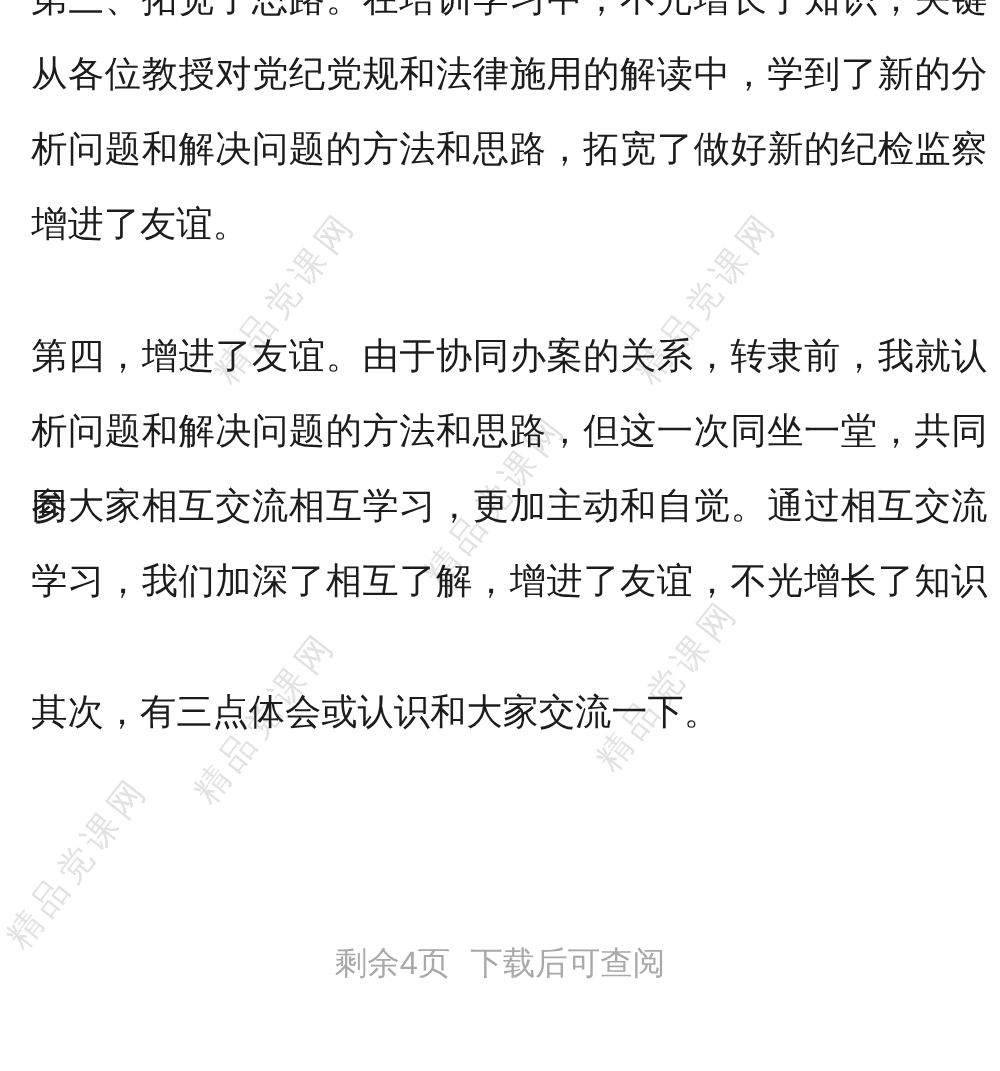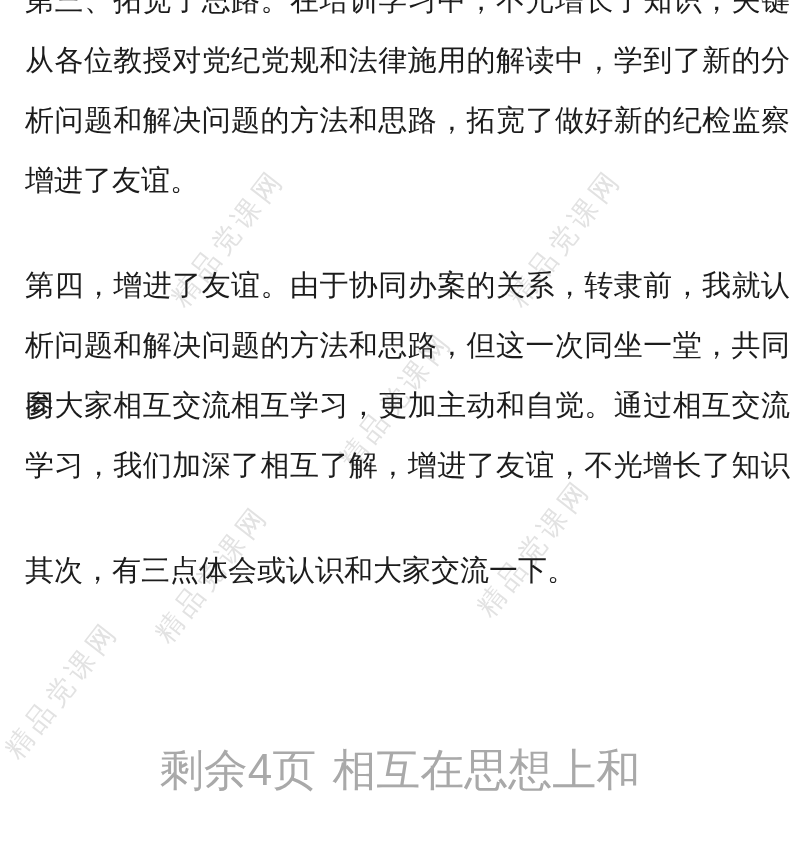--- a/index.html
+++ b/index.html
@@ -56,21 +56,21 @@
   
   .footer {
     position: absolute;
     left: 0;
     right: 0;
     top: 748px;
     display: flex;
     justify-content: center;
     gap: 16px;
     font-family: "Liberation Sans", sans-serif;
-    font-size: 44px;
+    font-size: 26px;
     line-height: 44px;
     color: var(--footer-gray, #a9a9a9);
   }
 </style>
 </head>
 <body>
 
 <div class="page">
 
   <div class="watermark-layer">
@@ -99,16 +99,16 @@
     </div>
 
     <div class="paragraph">
       <div class="line">其次，有三点体会或认识和大家交流一下。</div>
     </div>
 
   </div>
 
   <div class="footer">
     <span>剩余4页</span>
-    <span>相互在思想上和</span>
+    <span>下载后可查阅</span>
   </div>
 
 </div>
 
 </body></html>

